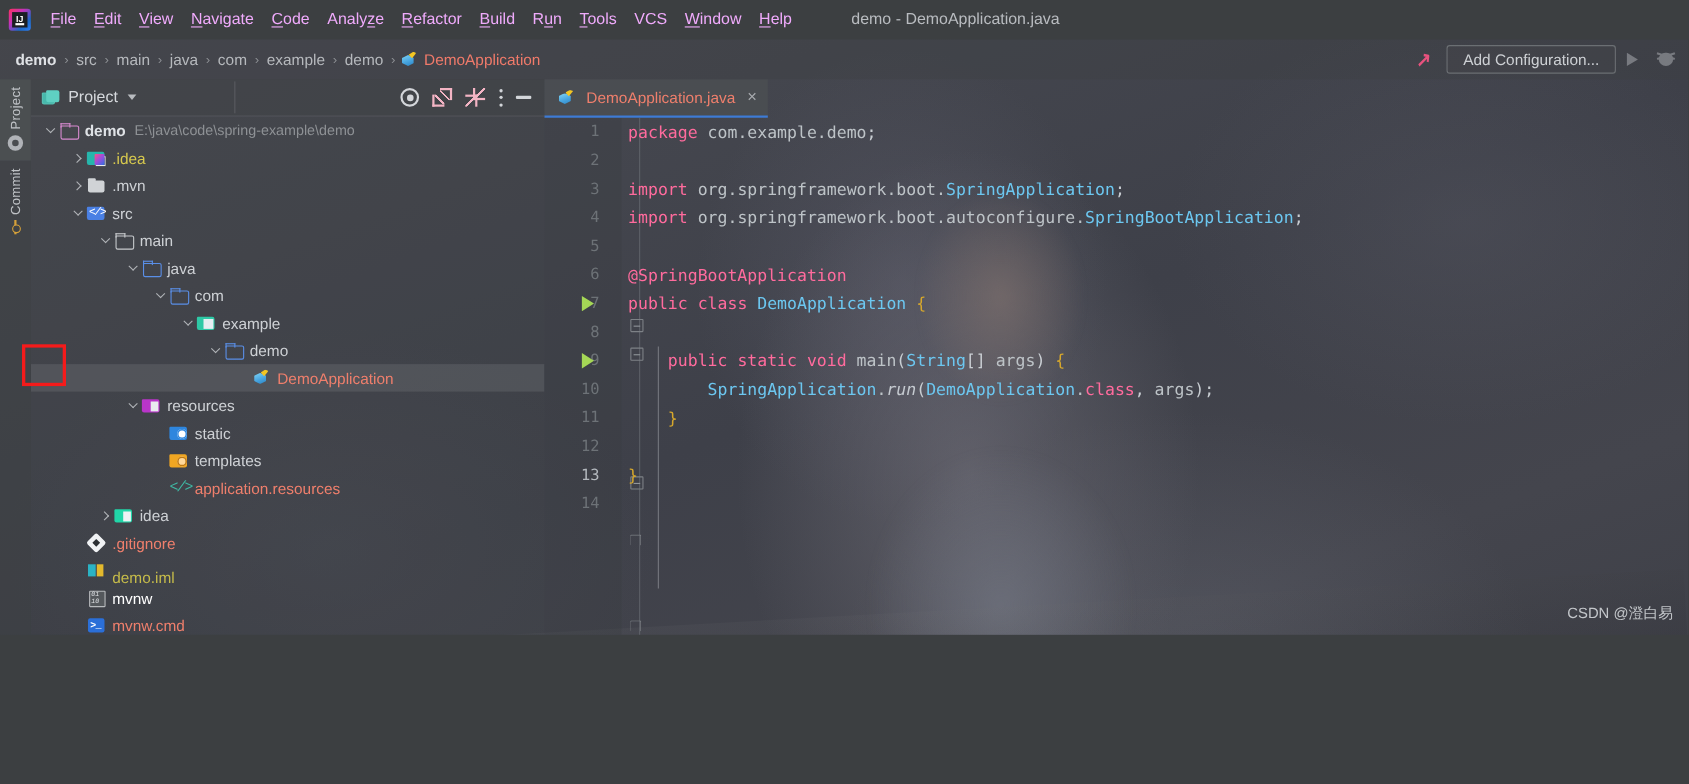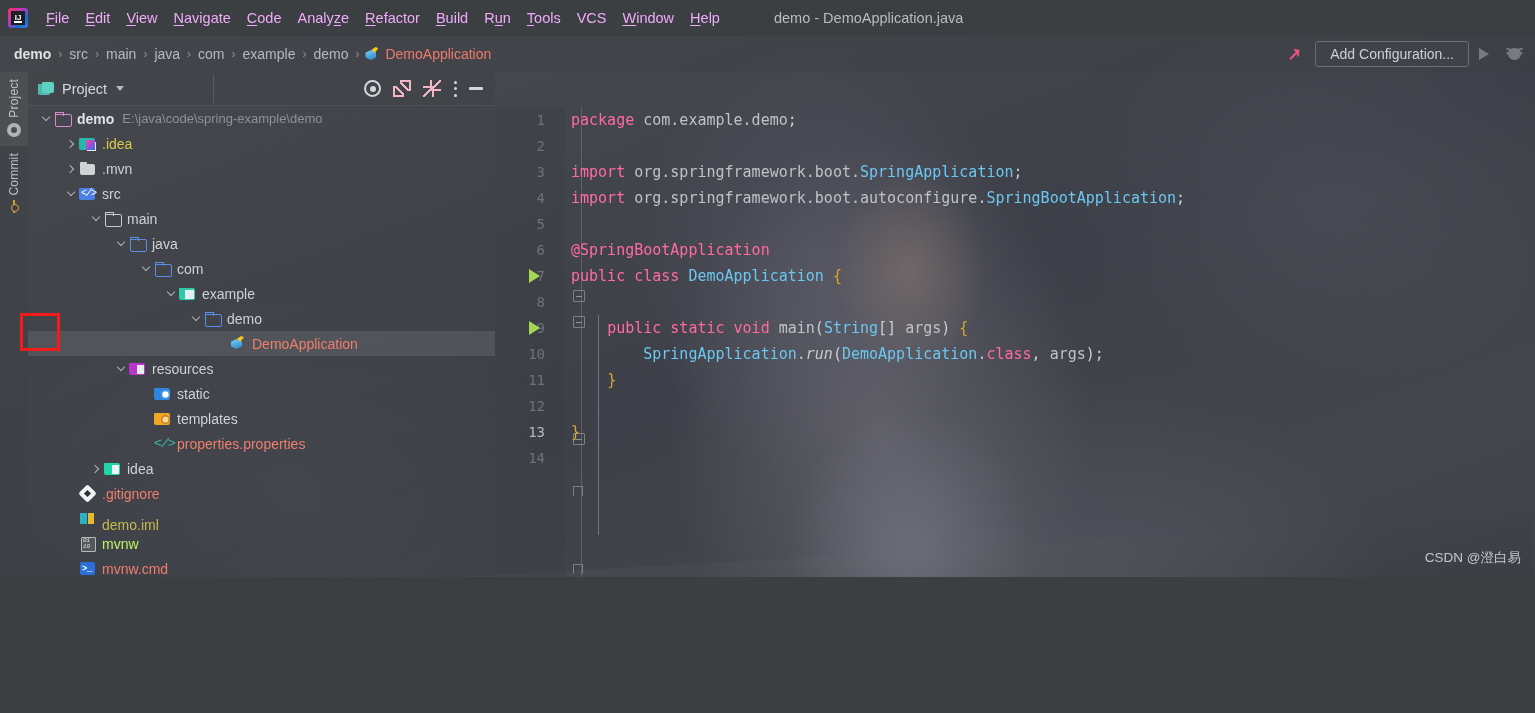--- a/index.html
+++ b/index.html
@@ -725,21 +725,21 @@
         <span class="node-label" style="color:#ced1d5;">templates</span>
       </div>
       <div class="tree-row">
         <span style="width:110px;flex:0 0 110px"></span>
         <span class="tw-arrow blank">
           <i></i>
         </span>
         <span class="node-ic ic-props">
           <i class="t">&lt;/&gt;</i>
         </span>
-        <span class="node-label" style="color:#ef7f6c;">properties.properties</span>
+        <span class="node-label" style="color:#ef7f6c;">application.resources</span>
       </div>
       <div class="tree-row">
         <span style="width:60px;flex:0 0 60px"></span>
         <span class="tw-arrow right">
           <i></i>
         </span>
         <span class="node-ic f-test">
           <i class="lines"></i>
         </span>
         <span class="node-label" style="color:#ced1d5;">idea</span>
@@ -761,21 +761,21 @@
         <span class="node-label" style="color:#c5bb4a;margin-top:12px;">demo.iml</span>
       </div>
       <div class="tree-row">
         <span style="width:35px;flex:0 0 35px"></span>
         <span class="tw-arrow blank">
           <i></i>
         </span>
         <span class="node-ic ic-bin">
           <i class="txt">01<br>10</i>
         </span>
-        <span class="node-label" style="color:#bef264;">mvnw</span>
+        <span class="node-label" style="color:#ffffff;">mvnw</span>
       </div>
       <div class="tree-row">
         <span style="width:35px;flex:0 0 35px"></span>
         <span class="tw-arrow blank">
           <i></i>
         </span>
         <span class="node-ic ic-ps">
           <i class="txt">&gt;_</i>
         </span>
         <span class="node-label" style="color:#ef7f6c;">mvnw.cmd</span>
@@ -795,20 +795,27 @@
         <span class="tw-arrow blank">
           <i></i>
         </span>
         <span class="node-ic ic-scratch">
           <i class="lines"></i>
         </span>
         <span class="node-label" style="color:#dfe2e6;">Scratches and Consoles</span>
       </div>
     </div>
 
+  <div class="tabs">
+    <div class="tab">
+      <span class="cls-icon"></span>
+      <span class="tab-label">DemoApplication.java</span>
+      <span class="tab-close">×</span>
+    </div>
+  </div>
 
   <div class="editor">
     <div class="gutter" id="gutter">
         <div class="gutter-line" style="top: 0px;">1</div>
         <div class="gutter-line" style="top: 26px;">2</div>
         <div class="gutter-line" style="top: 52px;">3</div>
         <div class="gutter-line" style="top: 78px;">4</div>
         <div class="gutter-line" style="top: 104px;">5</div>
         <div class="gutter-line" style="top: 130px;">6</div>
         <div class="gutter-line" style="top: 156px;">7</div>

